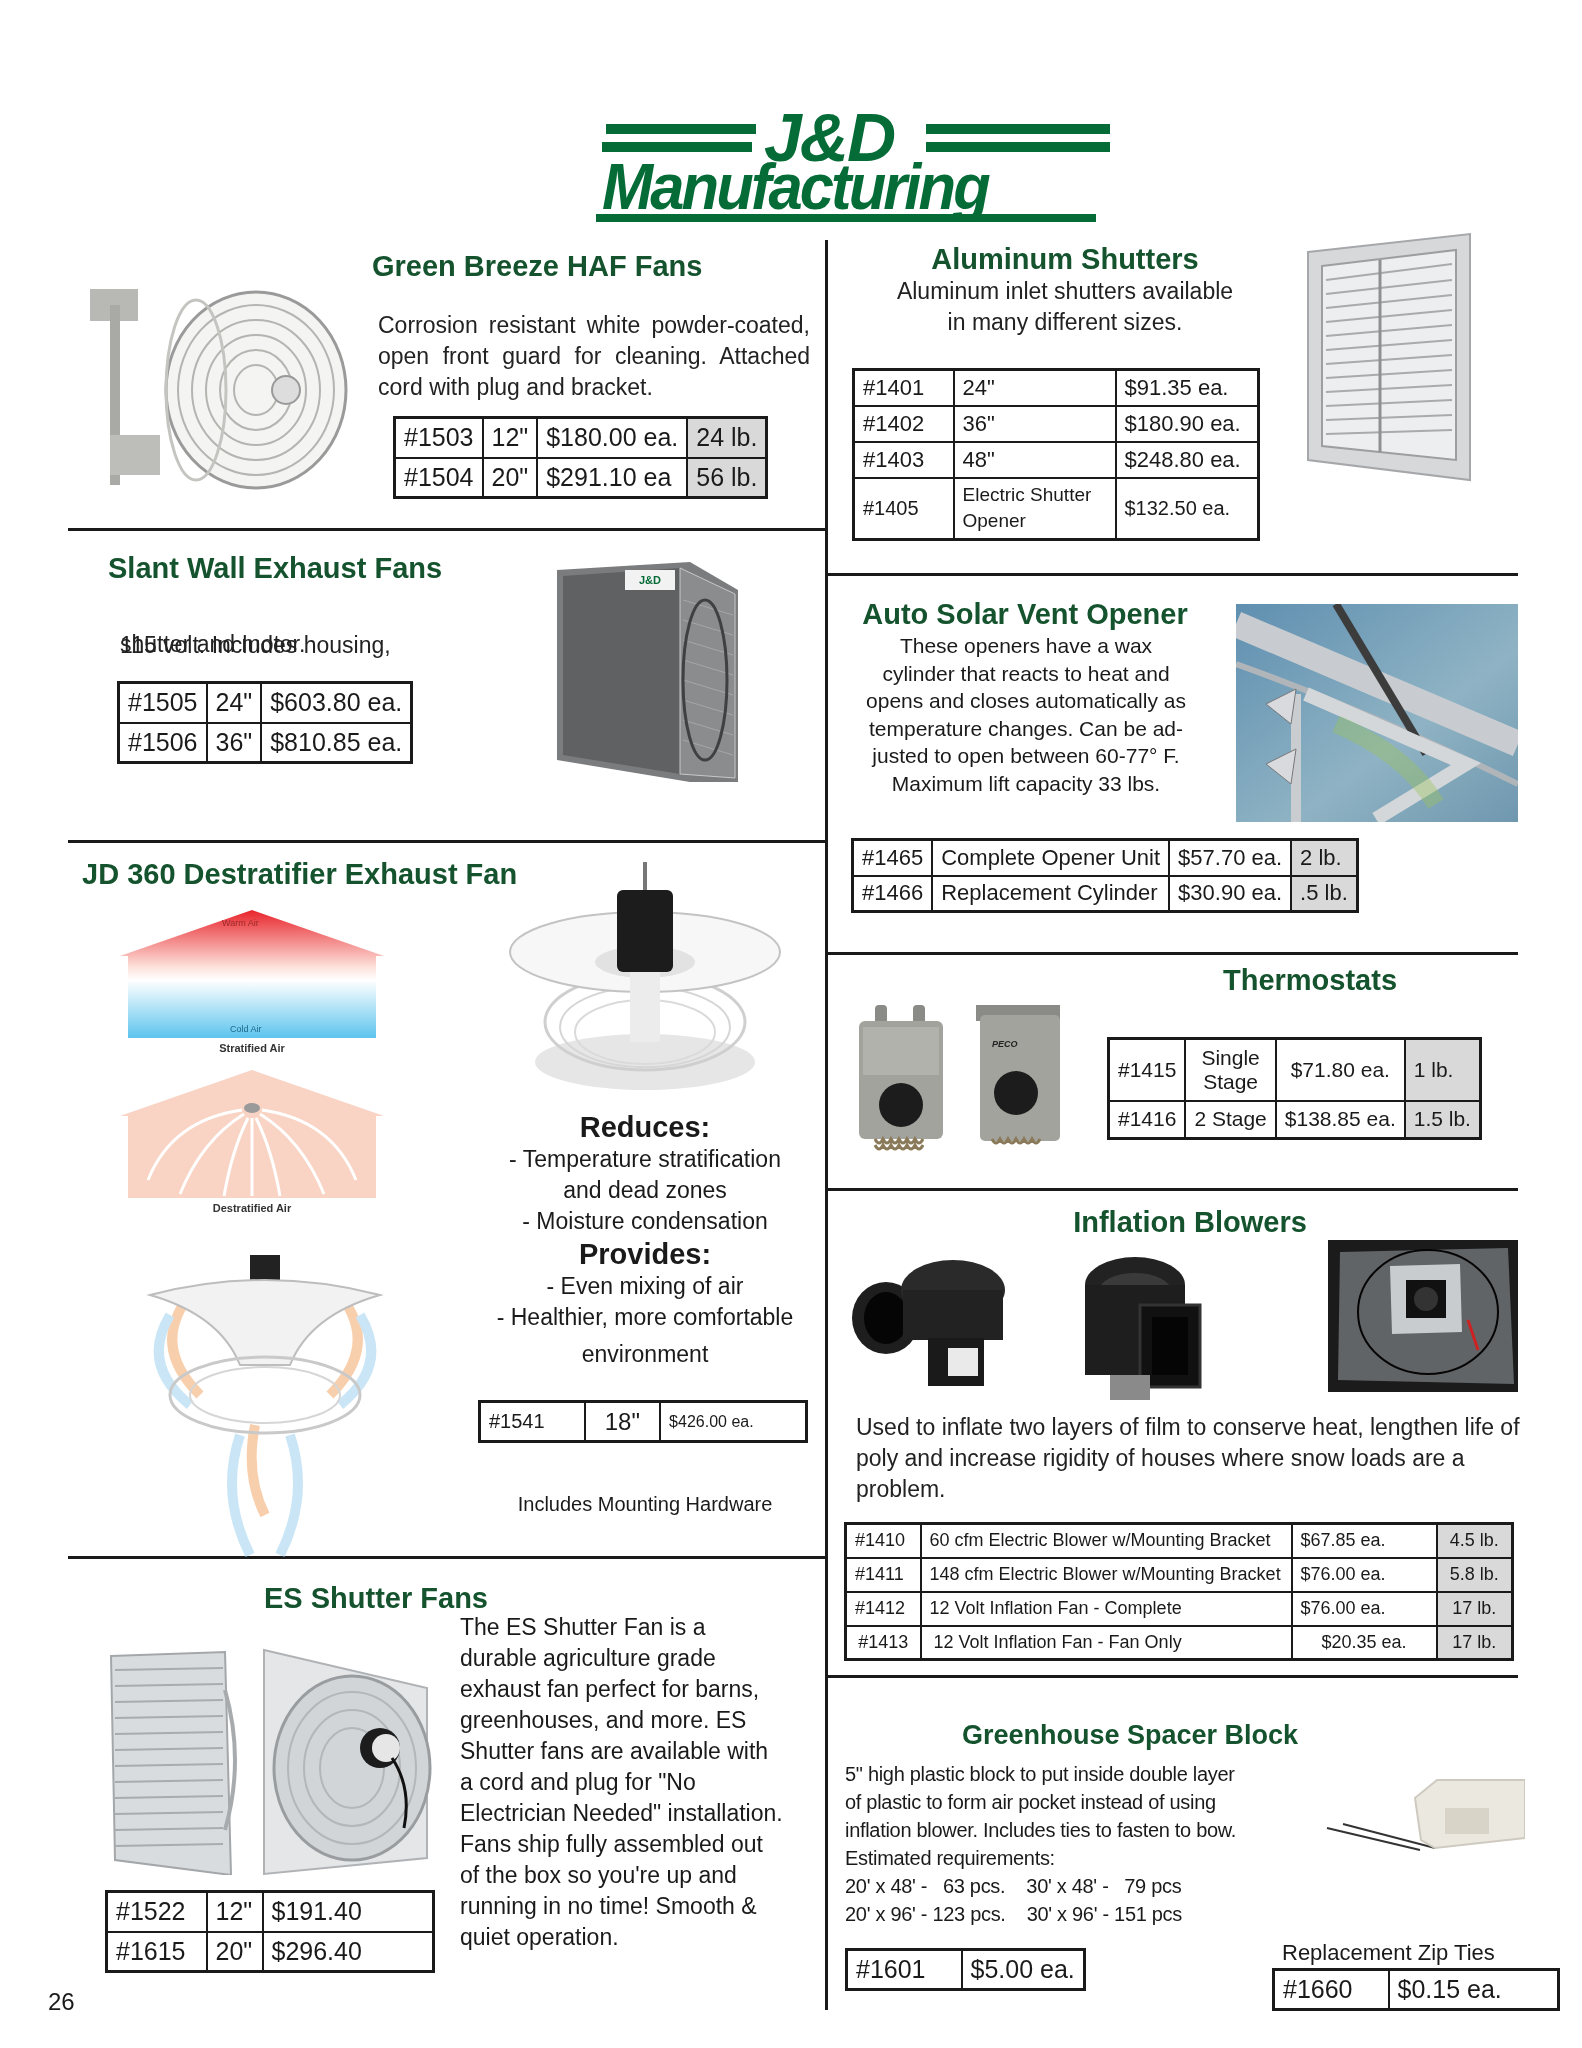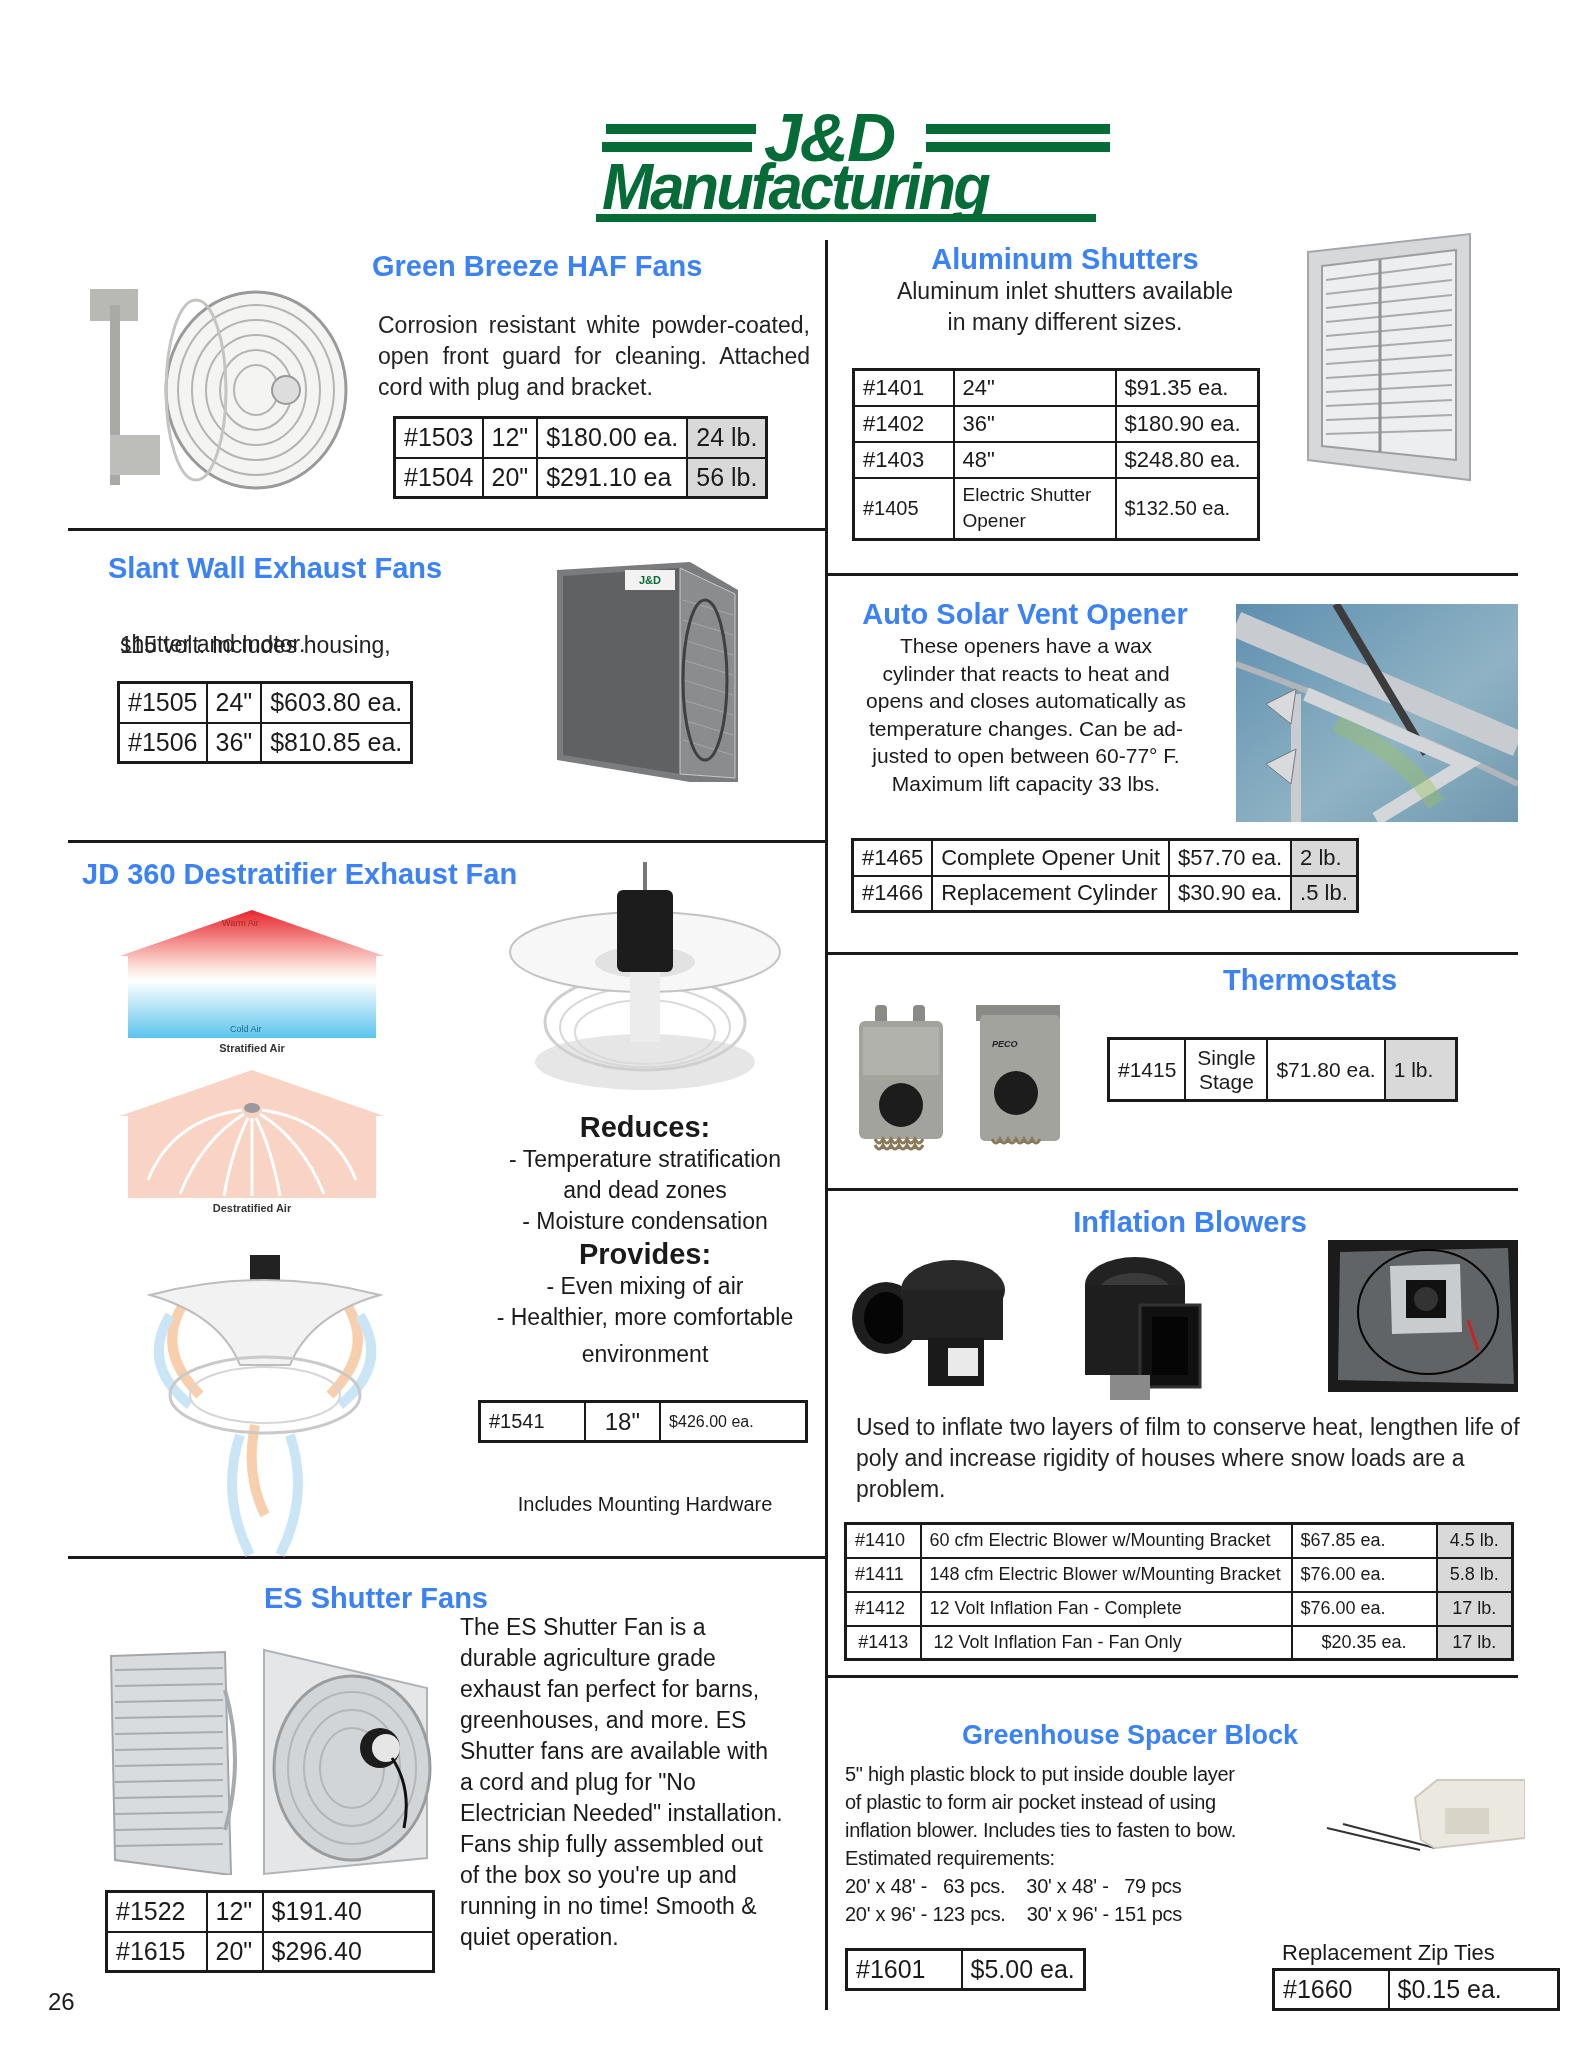--- a/index.html
+++ b/index.html
@@ -1,21 +1,21 @@
 <!DOCTYPE html>
 <html><head>
 <meta charset="utf-8">
 <style>
   * { box-sizing: border-box; margin: 0; padding: 0; }
   html, body { width: 1582px; height: 2048px; background: #ffffff; }
   body { position: relative; font-family: "Liberation Sans", sans-serif; color: #1a1a1a; overflow: hidden; }
   .abs { position: absolute; }
   .hline { position: absolute; height: 3px; background: #1a1a1a; }
   .vline { position: absolute; width: 3px; background: #1a1a1a; }
-  h2.title { position: absolute; font-weight: bold; font-size: 29px; white-space: nowrap; color: #3b82f6; }
+  h2.title { position: absolute; font-weight: bold; font-size: 29px; white-space: nowrap; color: #14532d; }
   .desc { position: absolute; font-size: 23px; line-height: 31px; color: #222; }
   .center { text-align: center; }
   table.pt { position: absolute; border-collapse: collapse; border: 3px solid #1a1a1a; background: #fff; }
   table.pt td { border: 2px solid #1a1a1a; padding: 0 8px; white-space: nowrap; color: #1a1a1a; }
   table.pt td.wt { background: #d9d9d9; }
   .big td { font-size: 25px; height: 40px; }
   .med td { font-size: 22px; height: 36px; }
   .sml td { font-size: 18px; height: 34px; }
   .ph { position: absolute; overflow: hidden; }
   
@@ -343,20 +343,26 @@
     <span class="abs" style="left:20px;top:34px;font-size:9px;font-style:italic;font-weight:bold;color:#222;">PECO</span>
   </div>
   <table class="pt" style="left:1107px;top:1037px;padding-left:8px;">
     <tbody>
         <tr style="height:62px;">
       <td style="font-size:21px;">#1415</td>
       <td style="font-size:21px;white-space:normal;width:82px;text-align:center;line-height:24px;">Single Stage</td>
       <td style="font-size:21px;text-align:center;">$71.80 ea.</td>
       <td class="wt" style="font-size:21px;width:72px;">1 lb.</td>
     </tr>
+    <tr style="height:38px;">
+      <td style="font-size:21px;">#1416</td>
+      <td style="font-size:21px;">2 Stage</td>
+      <td style="font-size:21px;">$138.85 ea.</td>
+      <td class="wt" style="font-size:21px;">1.5 lb.</td>
+    </tr>
   </tbody>
     </table>
 </section>
 
 <section>
   <h2 class="title center" style="left:1040px;top:1206px;width:300px;">Inflation Blowers</h2>
   <div class="ph" style="left:848px;top:1250px;width:160px;height:140px;">
     <svg width="160" height="140" viewBox="0 0 160 140">
       <ellipse cx="38" cy="68" rx="34" ry="36" fill="#1e1e1e"></ellipse>
       <ellipse cx="38" cy="68" rx="22" ry="26" fill="#050505"></ellipse>

